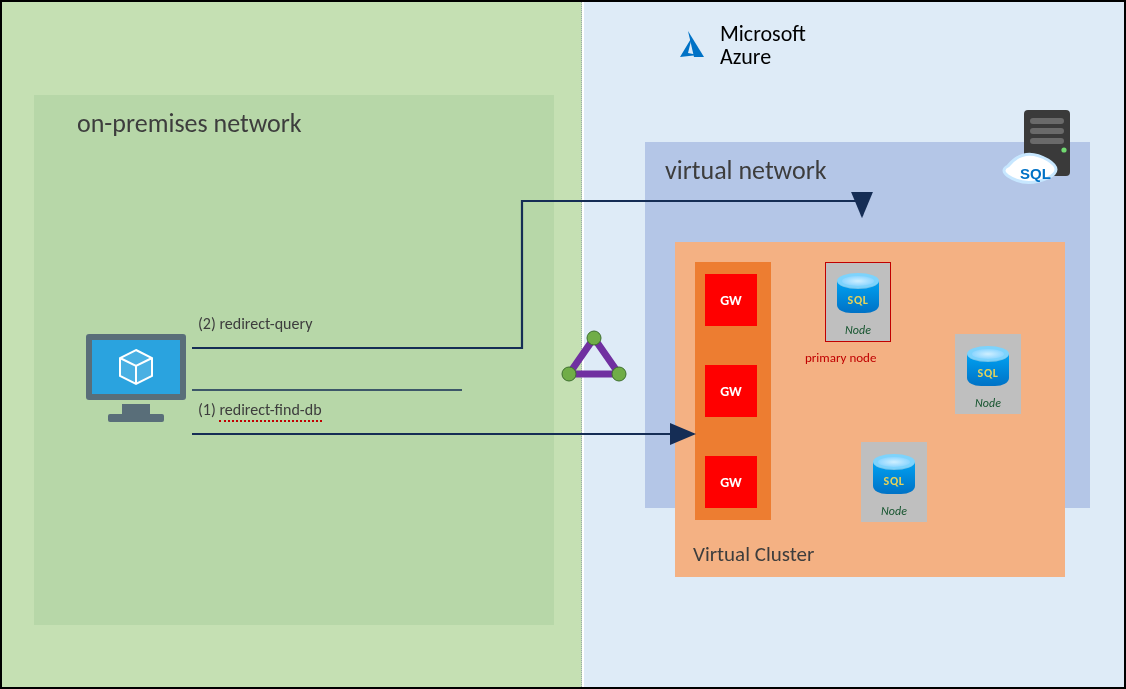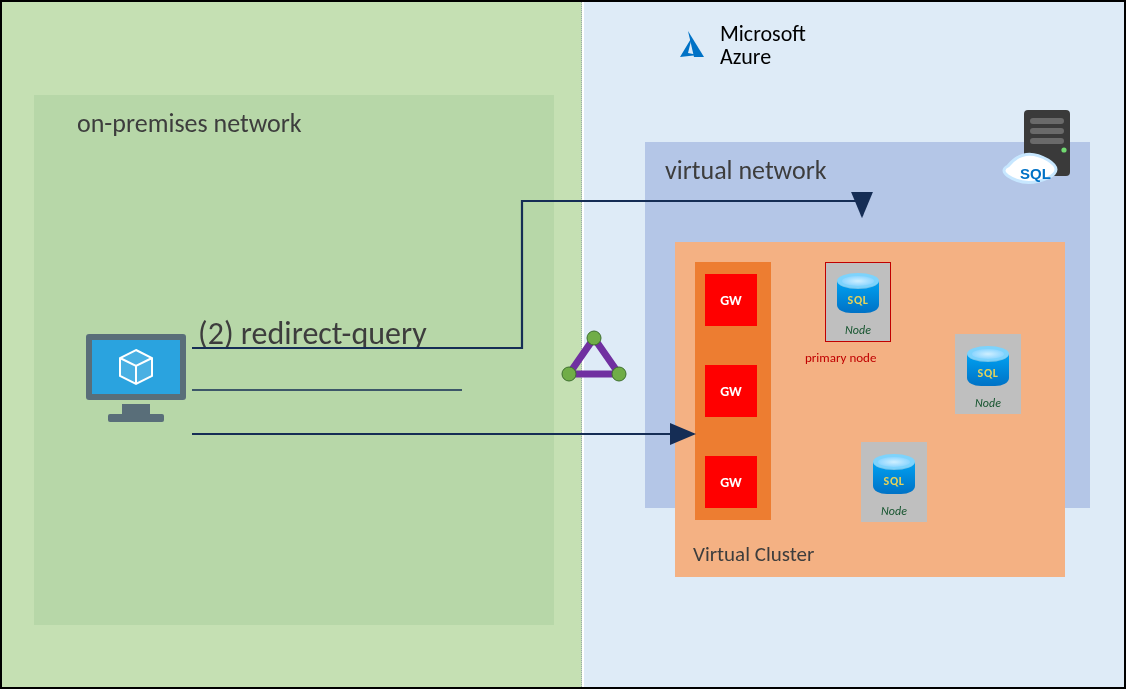--- a/index.html
+++ b/index.html
@@ -155,21 +155,21 @@
     width: 108px; height: 98px;
   }
   
   .lb {
     position: absolute;
     left: 557px; top: 328px;
     width: 70px; height: 56px;
   }
   
   .conn-label {
-    position: absolute; font-size: 32px; color: #3d3d3d;
+    position: absolute; font-size: 16px; color: #3d3d3d;
   }
   .redirect-underline-red {
     border-bottom: 2px dotted #c00000;
     padding-bottom: 1px;
   }
   
   .node1 { left: 150px; top: 20px; }   
   .node2 { left: 280px; top: 92px; }   
   .node3 { left: 186px; top: 200px; }  
   .primary-label { left: 130px; top: 108px; }
@@ -276,20 +276,23 @@
   <div class="lb">
     <svg width="70" height="56" viewBox="0 0 70 56">
       <polygon points="35,8 60,44 10,44" fill="none" stroke="#7030a0" stroke-width="7" stroke-linejoin="round"></polygon>
       <circle cx="35" cy="8" r="7" fill="#70ad47" stroke="#3e6f2f" stroke-width="1"></circle>
       <circle cx="60" cy="44" r="7" fill="#70ad47" stroke="#3e6f2f" stroke-width="1"></circle>
       <circle cx="10" cy="44" r="7" fill="#70ad47" stroke="#3e6f2f" stroke-width="1"></circle>
     </svg>
   </div>
 
   <div class="conn-label" style="left:196px; top:312px;">(2) redirect-query</div>
+  <div class="conn-label" style="left:196px; top:398px;">
+    <span>(1) </span><span class="redirect-underline-red">redirect-find-db</span>
+  </div>
 
   <svg class="arrows" viewBox="0 0 1126 689">
     <defs>
       <marker id="arrow" markerWidth="12" markerHeight="10" refX="11" refY="5" orient="auto">
         <path d="M0,0 L12,5 L0,10 Z" fill="#152d55"></path>
       </marker>
     </defs>
 
     <path d="M 190 432 L 692 432" stroke="#152d55" stroke-width="2.2" fill="none" marker-end="url(#arrow)"></path>
 

